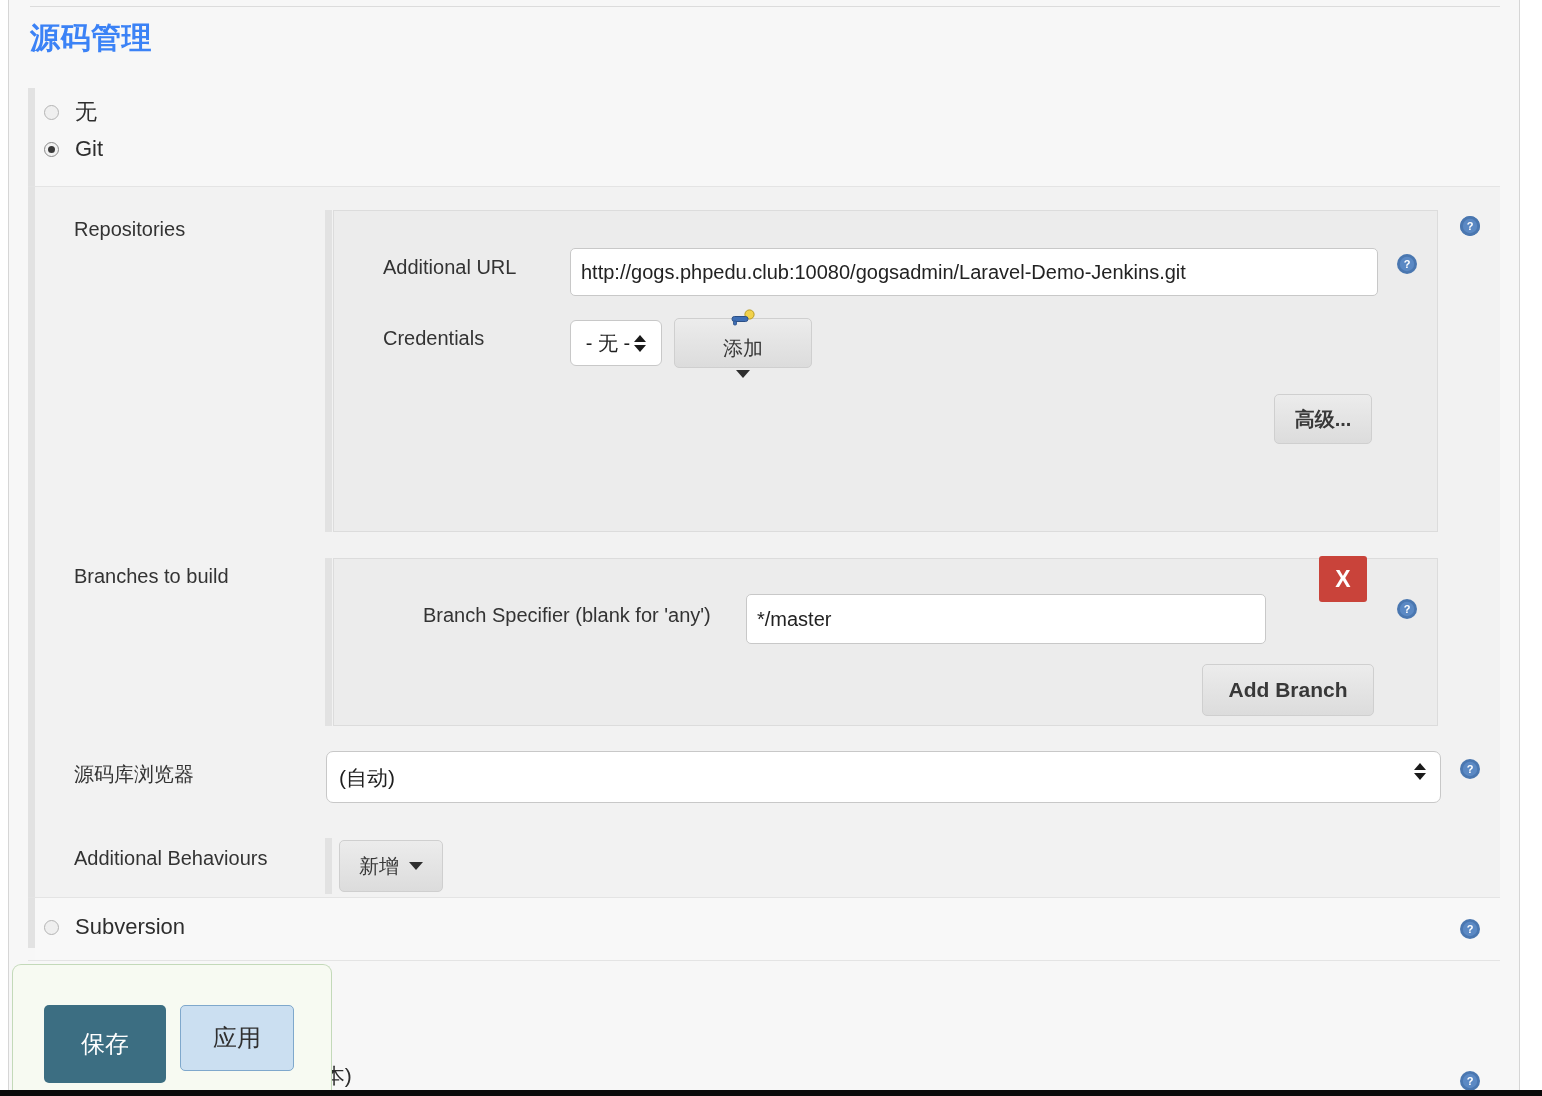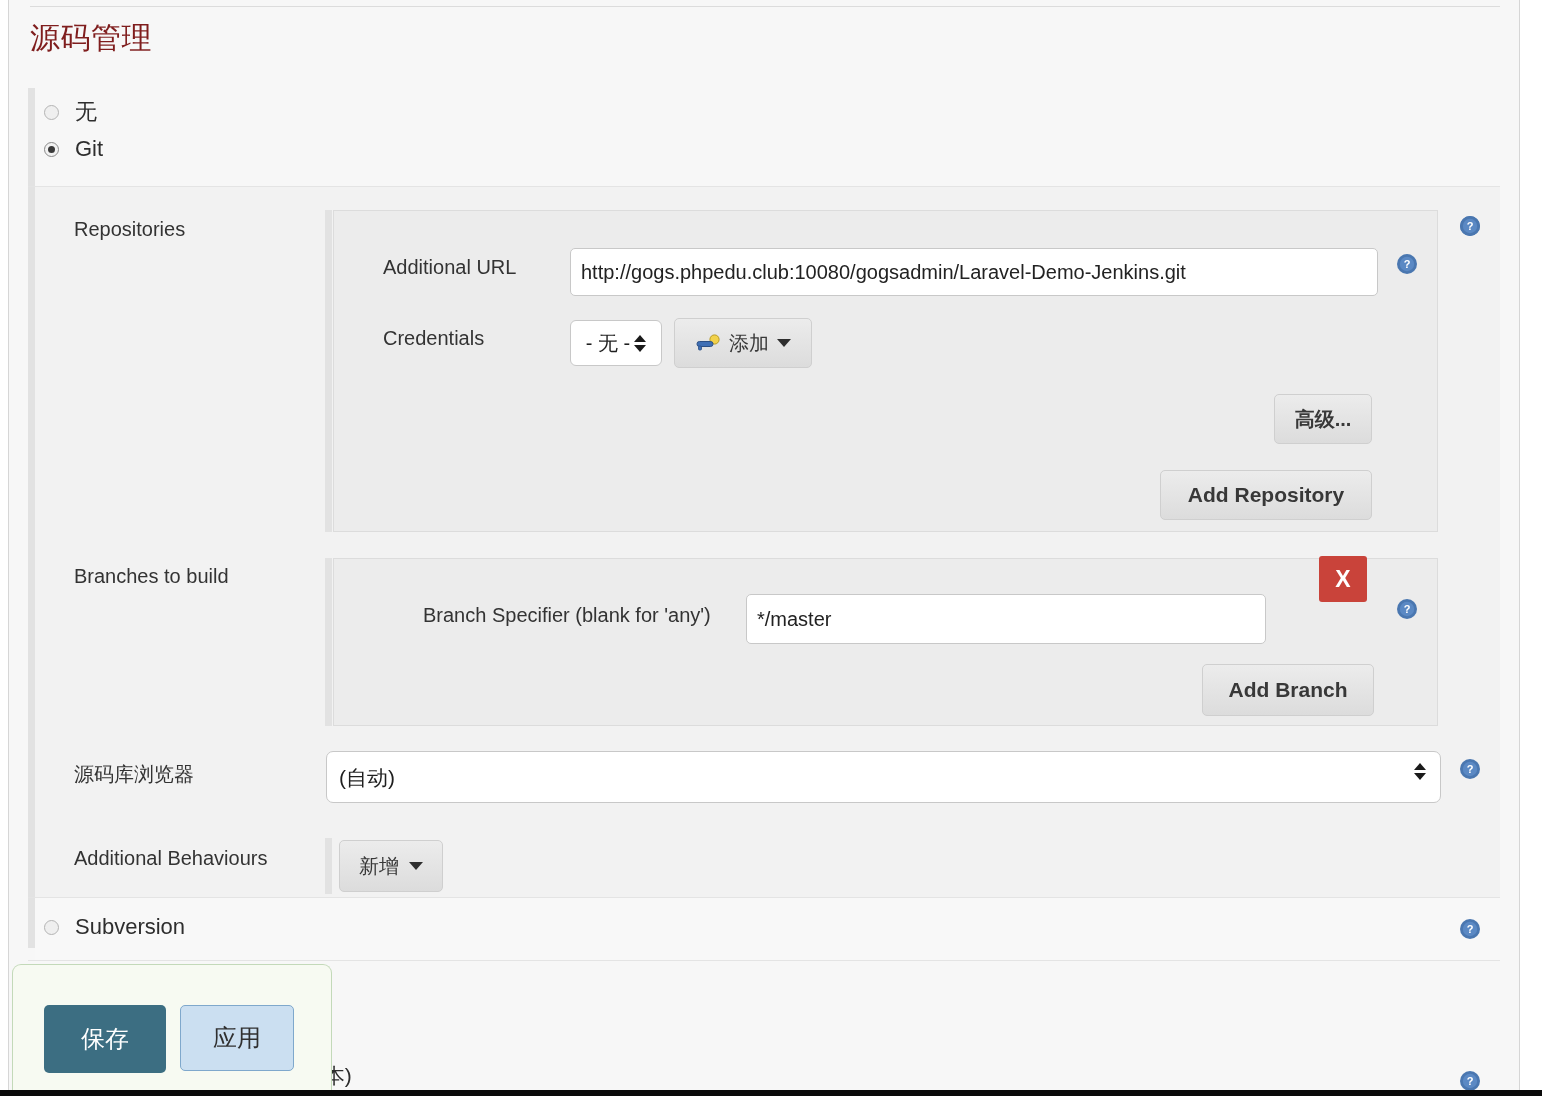--- a/index.html
+++ b/index.html
@@ -44,22 +44,22 @@
     height: 1px;
     background: #dcdcdc;
   }
 
   
   .section-title {
     position: absolute;
     left: 30px;
     top: 18px;
     font-size: 30px;
-    font-weight: normal;
-    color: #7f1d1d;
+    font-weight: bold;
+    color: #3b82f6;
     letter-spacing: 0.5px;
   }
   .scm-left-bar {
     position: absolute;
     left: 28px;
     top: 88px;
     width: 7px;
     height: 860px;
     background: #e2e2e2;
   }
@@ -251,21 +251,21 @@
     color: #383838;
     display: flex;
     align-items: center;
     justify-content: center;
     white-space: nowrap;
     cursor: pointer;
   }
   .btn-grad {
     background: linear-gradient(#ececec, #dcdcdc);
   }
-  .btn-add-cred  { left: 674px; top: 318px;  width: 138px; height: 50px; gap: 8px; }
+  .btn-add-cred  { left: 674px; top: 318px;  width: 138px; height: 50px; gap: 8px; flex-direction: column; }
   .btn-advanced  { left: 1274px; top: 394px; width: 98px;  height: 50px; font-weight: bold; }
   .btn-add-repo  { left: 1160px; top: 470px; width: 212px; height: 50px; font-weight: bold; font-size: 21px; }
   .btn-add-branch{ left: 1202px; top: 664px; width: 172px; height: 52px; font-weight: bold; font-size: 21px; }
   .btn-behaviour { left: 339px; top: 840px;  width: 104px; height: 52px; gap: 10px; }
 
   .caret {
     width: 0; height: 0;
     border-left: 7px solid transparent;
     border-right: 7px solid transparent;
     border-top: 8px solid #2e2e2e;
@@ -343,21 +343,21 @@
     height: 132px;
     background: #f7faf2;
     border: 1px solid #c3d9b9;
     border-bottom: none;
     border-radius: 9px 9px 0 0;
     box-sizing: border-box;
   }
   .btn-save {
     position: absolute;
     left: 44px; top: 1005px;
-    width: 122px; height: 68px;
+    width: 122px; height: 78px;
     background: #3c6e82;
     border: 1px solid #33footer;
     border-color: #336273;
     border-radius: 5px;
     color: #ffffff;
     font-size: 24px;
     font-family: "Liberation Sans", "DejaVu Sans", sans-serif;
     display: flex; align-items: center; justify-content: center;
     cursor: pointer;
     box-sizing: border-box;
@@ -436,21 +436,20 @@
     <svg class="key-icon" viewBox="0 0 26 18">
       <circle cx="19.5" cy="5.5" r="4.6" fill="#f2d24b" stroke="#b89a22" stroke-width="1"></circle>
       <rect x="2" y="7.5" width="16" height="5" rx="2.4" fill="#3f6fb5" stroke="#2b4f85" stroke-width="1"></rect>
       <rect x="3.5" y="12" width="3" height="4" rx="1" fill="#3f6fb5" stroke="#2b4f85" stroke-width="0.8"></rect>
     </svg>
     <span>添加</span>
     <span class="caret"></span>
   </div>
 
   <div class="btn btn-grad btn-advanced">高级...</div>
-  <div class="btn btn-grad btn-add-repo">Add Repository</div>
 
   <div class="field-label lbl-branches">Branches to build</div>
   <div class="col-bar b"></div>
   <div class="panel panel-branches"></div>
 
   <div class="inner-label lbl-branchspec">Branch Specifier (blank for 'any')</div>
   <input class="text-field inp-branch" type="text" value="*/master" style="">
 
   <div class="btn-delete">X</div>
   <div class="btn btn-grad btn-add-branch">Add Branch</div>

